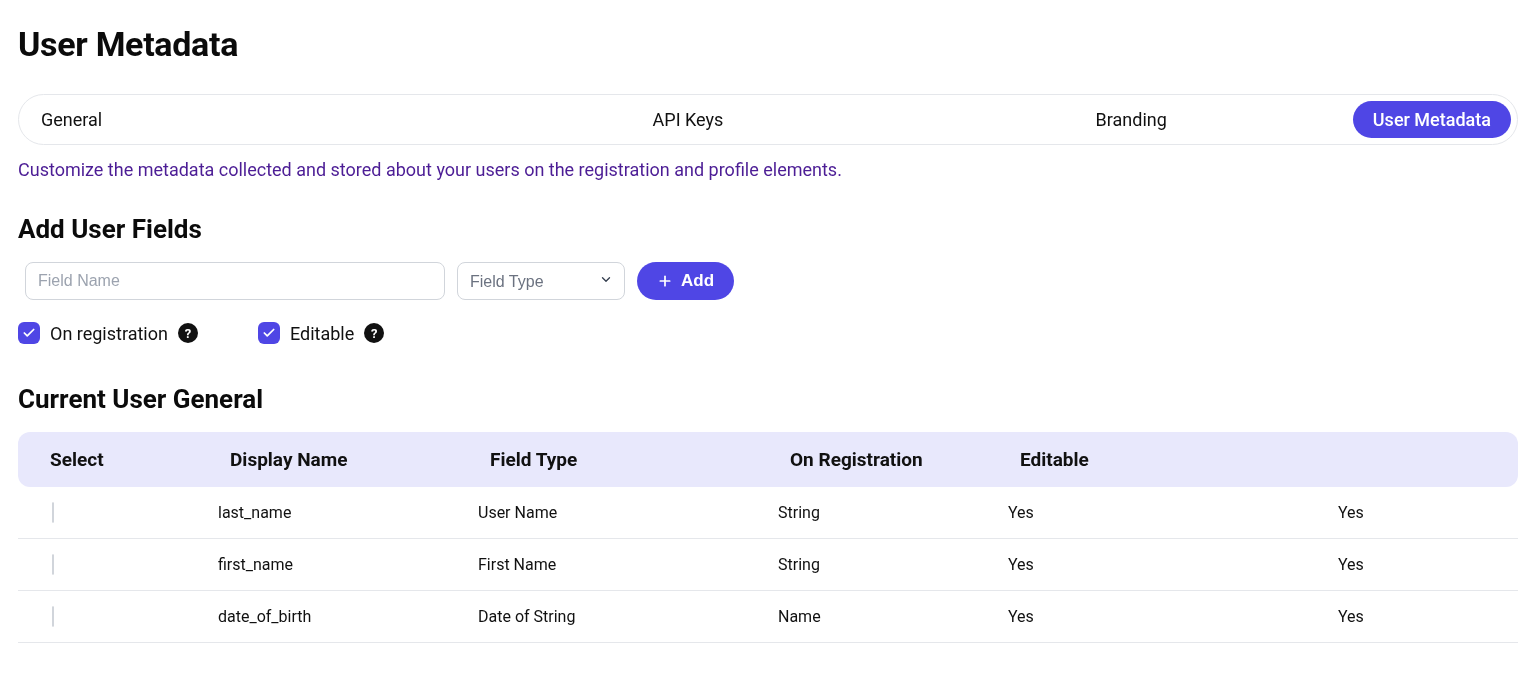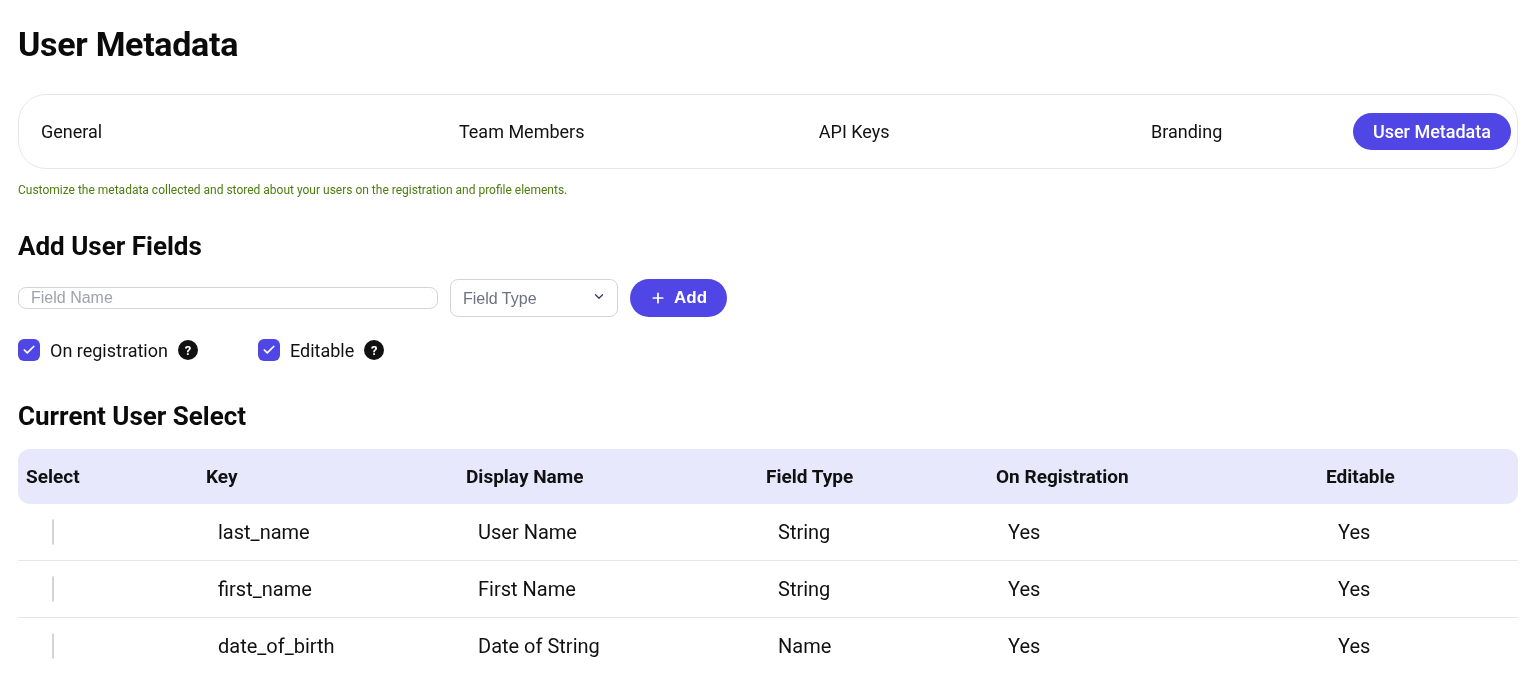--- a/index.html
+++ b/index.html
@@ -1,57 +1,56 @@
 <!DOCTYPE html>
 <html><head>
 <meta charset="utf-8">
 <style>
   * { box-sizing: border-box; }
   html, body { margin:0; padding:0; font-family: -apple-system, BlinkMacSystemFont, "Segoe UI", Roboto, Helvetica, Arial, sans-serif; color:#0b0b0b; background:#fff; }
   .wrap { width:1536px; padding:18px 18px 40px 18px; }
   h1.page-title { font-size:34px; font-weight:700; margin:6px 0 30px 0; letter-spacing:-0.3px; }
   
-  .tabs { display:flex; align-items:center; gap:0; border:1px solid #e5e7eb; border-radius:28px; padding:16px 6px; margin-bottom:14px; }
+  .tabs { display:flex; align-items:center; gap:0; border:1px solid #e5e7eb; border-radius:28px; padding:4px 6px; margin-bottom:14px; }
   .tab { flex:1; text-align:center; padding:10px 18px; font-size:18px; color:#111; border-radius:22px; cursor:pointer; white-space:nowrap; }
   .tab:first-child { text-align:left; padding-left:16px; }
   .tab:last-child { text-align:center; }
   .tab.active { background:#4f46e5; color:#fff; font-weight:500; flex:0 0 auto; padding:8px 20px; }
-  .subtitle { color:#4d7c0f; font-size:12px; margin:0 0 34px 0; }
+  .subtitle { color:#4c1d95; font-size:18px; margin:0 0 34px 0; }
   h2.section-title { font-size:26px; font-weight:700; margin:0 0 18px 0; }
   
   .add-row { display:flex; align-items:center; gap:12px; margin-bottom:22px; }
-  .input-text { width:420px; height:22px; border:1px solid #d1d5db; border-radius:8px; padding:0 12px; font-size:16px; color:#111; }
+  .input-text { width:420px; height:38px; border:1px solid #d1d5db; border-radius:8px; padding:0 12px; font-size:16px; color:#111;margin-left:7px; }
   .input-text::placeholder { color:#9ca3af; }
   .select-wrap { position:relative; }
   .select { width:168px; height:38px; border:1px solid #d1d5db; border-radius:8px; padding:0 34px 0 12px; font-size:16px; color:#6b7280; background:#fff; appearance:none; cursor:pointer; }
   .select-caret { position:absolute; right:12px; top:50%; transform:translateY(-50%); pointer-events:none; color:#374151; }
   .btn-add { display:inline-flex; align-items:center; gap:8px; background:#4f46e5; color:#fff; border:none; border-radius:22px; height:38px; padding:0 20px; font-size:17px; font-weight:600; cursor:pointer; }
   .plus-icon { display:inline-flex; }
   
   .checks-row { display:flex; align-items:center; gap:60px; margin-bottom:40px; }
   .check-group { display:flex; align-items:center; gap:10px; }
   .chk { width:22px; height:22px; border-radius:6px; background:#4f46e5; display:inline-flex; align-items:center; justify-content:center; cursor:pointer; }
   .chk svg { color:#fff; }
   .chk-label { font-size:18px; color:#111; }
   .help { width:20px; height:20px; border-radius:50%; background:#111; color:#fff; display:inline-flex; align-items:center; justify-content:center; font-size:13px; font-weight:700; cursor:default; }
   
-  .tbl-head { display:grid; grid-template-columns: 180px 260px 300px 230px 330px 1fr; background:#e8e8fc; border-radius:12px; padding:16px 8px; font-size:19px; font-weight:700; color:#111; }
-  .tbl-row { display:grid; grid-template-columns: 180px 260px 300px 230px 330px 1fr; padding:16px 20px; font-size:20px; color:#111; border-bottom:1px solid #e5e7eb; align-items:center; }
+  .tbl-head { display:grid; grid-template-columns: 180px 260px 300px 230px 330px 1fr; background:#e8e8fc; border-radius:12px; padding:16px 32px; font-size:19px; font-weight:700; color:#111; }
+  .tbl-row { display:grid; grid-template-columns: 180px 260px 300px 230px 330px 1fr; padding:16px 20px; font-size:16px; color:#111; border-bottom:1px solid #e5e7eb; align-items:center; }
   .row-check { width:24px; height:24px; border:1px solid #d1d5db; border-radius:6px; background:#fff; cursor:pointer; margin-left:14px; }
 </style>
 </head>
 <body>
 
 <div class="wrap">
 
   <h1 class="page-title">User Metadata</h1>
 
   <div class="tabs">
     <div class="tab">General</div>
-    <div class="tab">Team Members</div>
     <div class="tab">API Keys</div>
     <div class="tab">Branding</div>
     <div class="tab active">User Metadata</div>
   </div>
 
   <p class="subtitle">Customize the metadata collected and stored about your users on the registration and profile elements.</p>
 
   <h2 class="section-title">Add User Fields</h2>
 
   <div class="add-row">
@@ -91,25 +90,24 @@
       <span class="chk">
         <svg width="14" height="14" viewBox="0 0 24 24" fill="none" stroke="currentColor" stroke-width="3" stroke-linecap="round" stroke-linejoin="round">
             <polyline points="20 6 9 17 4 12"></polyline>
           </svg>
       </span>
       <span class="chk-label">Editable</span>
       <span class="help">?</span>
     </div>
   </div>
 
-  <h2 class="section-title">Current User Select</h2>
+  <h2 class="section-title">Current User General</h2>
 
   <div class="tbl-head">
     <div>Select</div>
-    <div>Key</div>
     <div>Display Name</div>
     <div>Field Type</div>
     <div>On Registration</div>
     <div>Editable</div>
   </div>
 
   <div class="tbl-row">
     <div><span class="row-check"></span></div>
     <div>last_name</div>
     <div>User Name</div>

